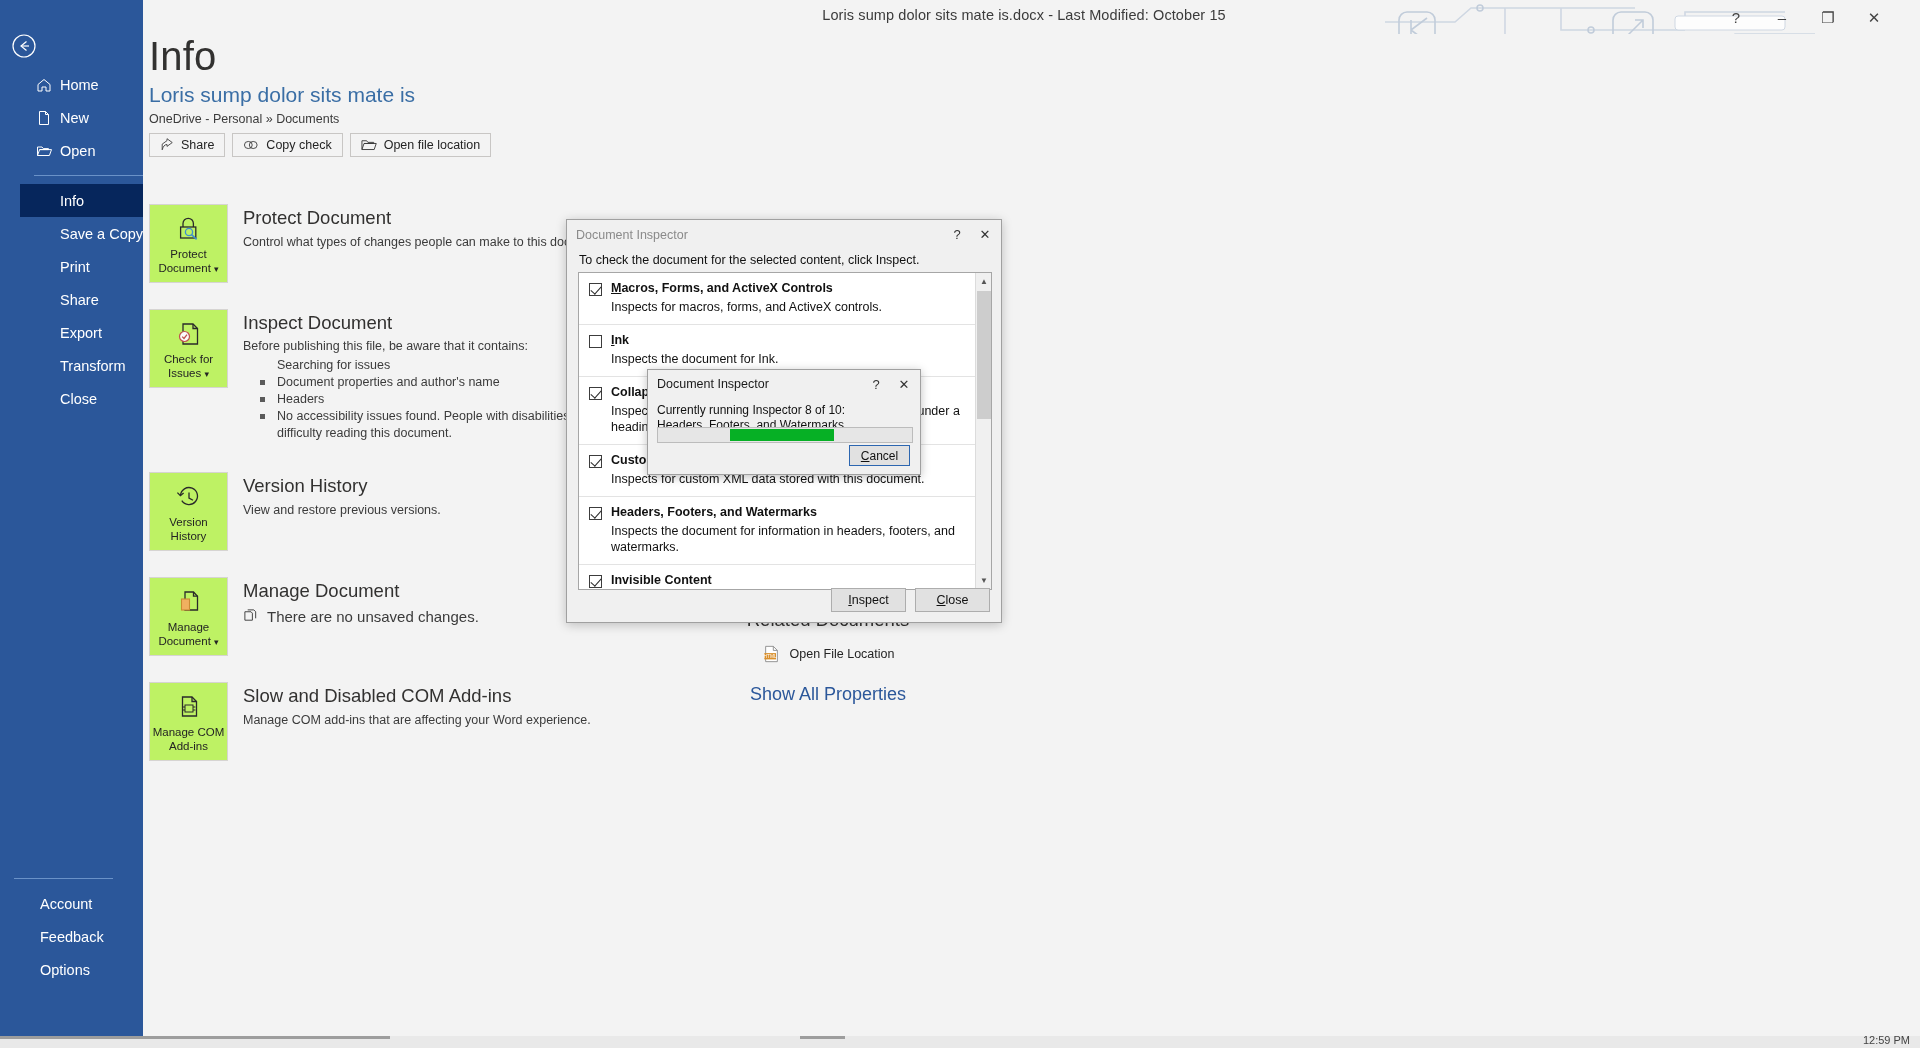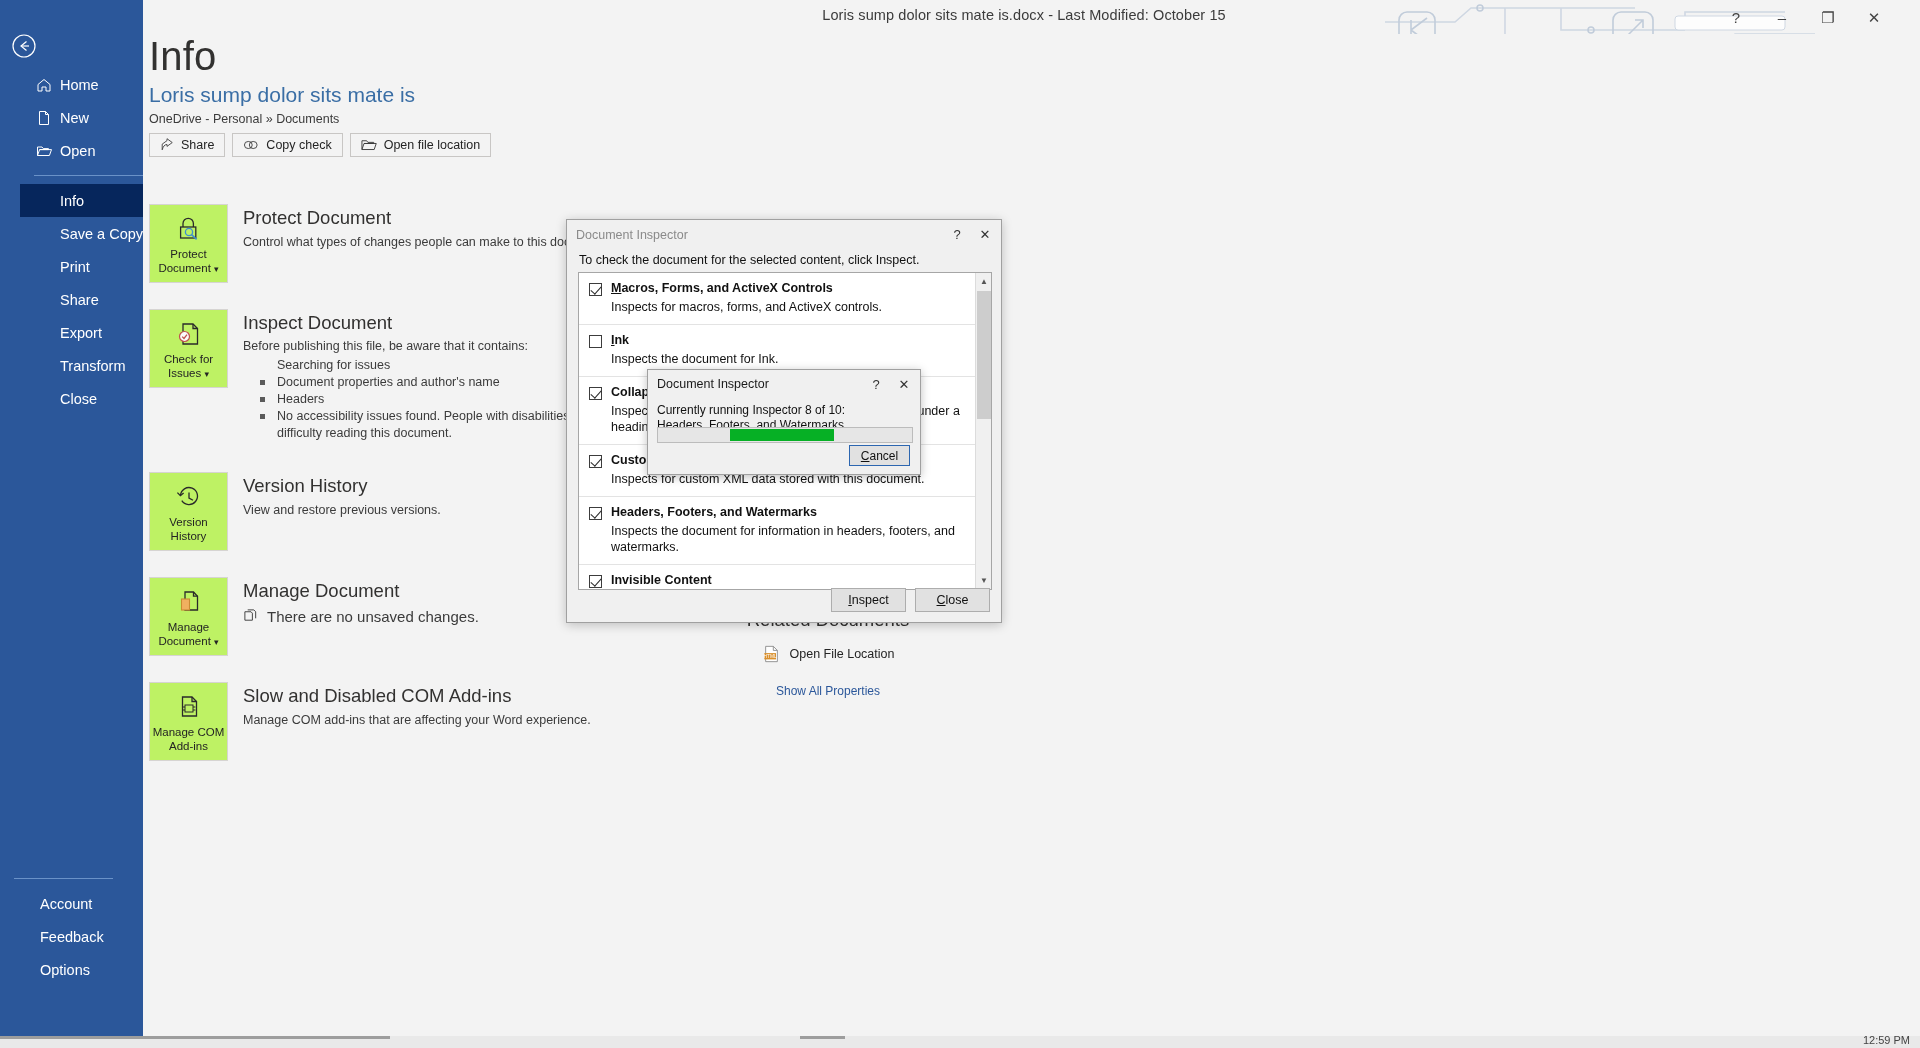--- a/index.html
+++ b/index.html
@@ -96,21 +96,21 @@
     content: ""; position: absolute; left: 17px; top: 6px;
     width: 5px; height: 5px; background: #5a5a5a;
   }
   .inline-note { display: flex; align-items: flex-start; gap: 9px; margin-top: 6px; }
   .inline-note span.txt { font-size: 15px; color: #3b3b3b; line-height: 17px; }
 
   
   .right-col { position: absolute; left: 520px; top: 575px; width: 330px; text-align: center; }
   .rc-head { font-size: 18.5px; color: #323130; font-weight: 400; }
   .rc-row { display: flex; align-items: center; justify-content: center; gap: 9px; margin-top: 14px; font-size: 12.5px; color: #242424; cursor: pointer; }
-  .rc-link { margin-top: 21px; font-size: 12px; color: #2b579a; cursor: pointer; }
+  .rc-link { margin-top: 21px; font-size: 18px; color: #2b579a; cursor: pointer; }
 
   
   .dlg {
     position: absolute; left: 566px; top: 219px; width: 436px; height: 404px;
     background: #f0f0f0; border: 1px solid #a0a0a0;
     box-shadow: 0 2px 10px rgba(0,0,0,.22);
   }
   .dlg-title {
     height: 29px; display: flex; align-items: center;
     padding-left: 9px; font-size: 12.5px; color: #8a8a8a; background: #f0f0f0;

